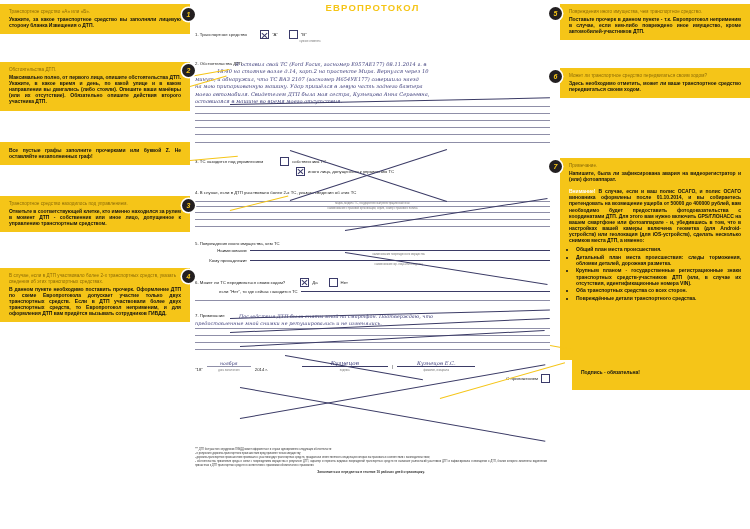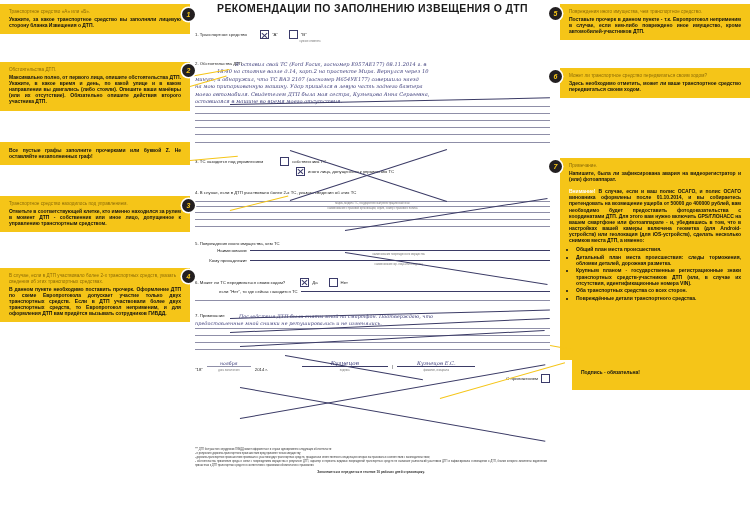--- a/index.html
+++ b/index.html
@@ -107,21 +107,21 @@
   ul.bl li::marker{color:#111;}
 
   .sig{font-family:"DejaVu Serif",serif;font-style:italic;color:#3c3c7a;}
 </style>
 </head>
 <body>
 
 <div class="page">
 
   <div class="hdr">
-    <div class="maintitle">РЕКОМЕНДАЦИИ ПО ЗАПОЛНЕНИЮ ИЗВЕЩЕНИЯ О ДТП</div>
+    <div class="brand">ЕВРОПРОТОКОЛ</div>
   </div>
 
   <div class="callout" style="left:0;top:4px;width:190px;">
     <div class="ttl">Транспортное средство «А» или «Б».</div>
     <div class="bdy">Укажите, за какое транспортное средство вы заполняли лицевую сторону бланка Извещения о ДТП.</div>
   </div>
   <div class="num" style="left:182px;top:8px;">1</div>
 
   <div class="callout" style="left:0;top:62px;width:190px;">
     <div class="ttl">Обстоятельства ДТП.</div>

